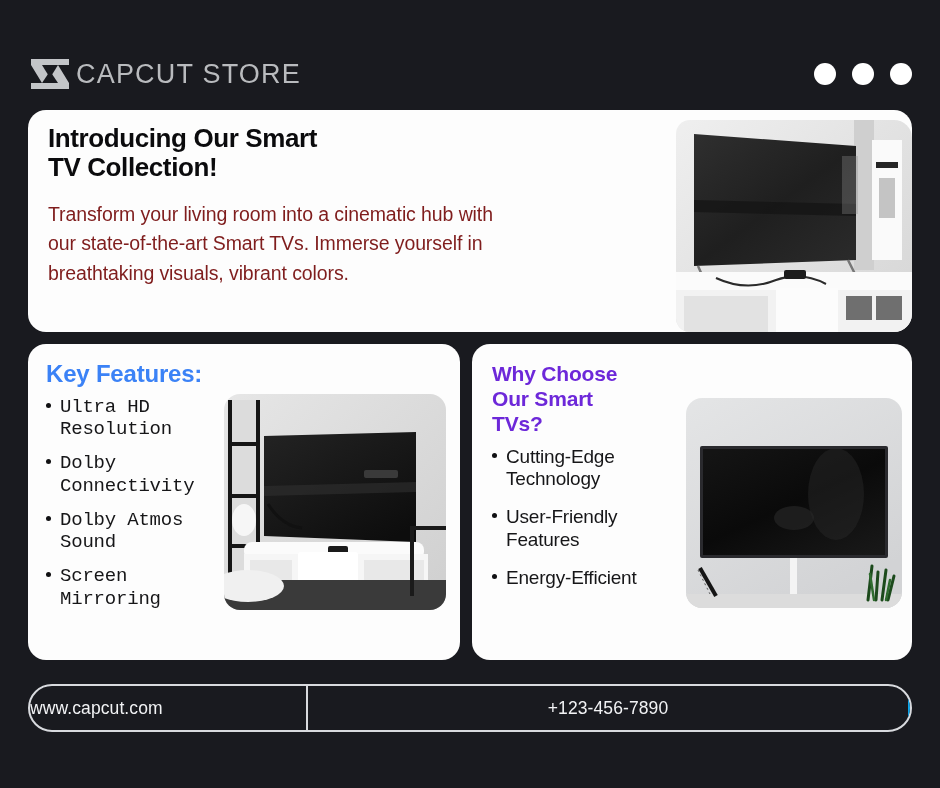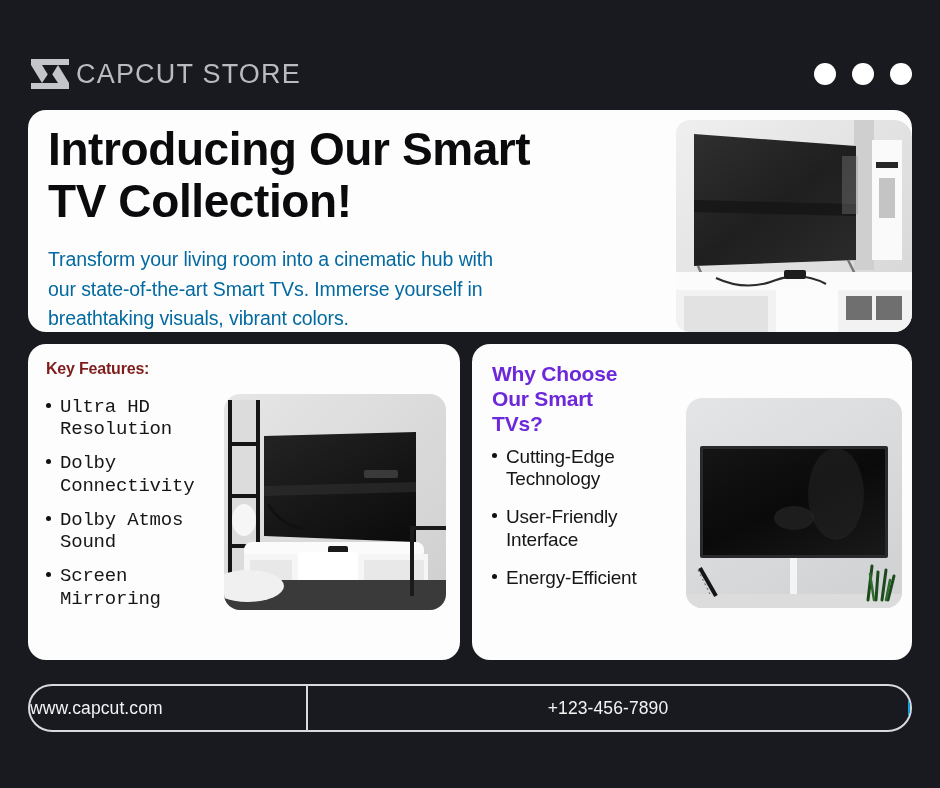--- a/index.html
+++ b/index.html
@@ -25,37 +25,37 @@
   .dots { margin-left:auto; display:flex; gap:16px; align-items:center; }
   .dot { width:22px; height:22px; border-radius:50%; background:#ffffff; }
 
   
   .card { position:absolute; background:#fdfdfd; border-radius:18px; overflow:hidden; }
 
   
   .hero { left:28px; top:110px; width:884px; height:222px; }
   .hero-text { position:absolute; left:20px; top:14px; width:620px; }
   .hero-title {
-    font-size:46px; font-weight:700; color:#0b0b0d;
+    font-size:26px; font-weight:700; color:#0b0b0d;
     line-height:1.13; letter-spacing:-0.4px; white-space:pre-line;
   }
   .hero-body {
-    margin-top:17px; font-size:19.5px; color:#0369a1;
+    margin-top:17px; font-size:19.5px; color:#7f1d1d;
     line-height:1.52; letter-spacing:-0.1px; white-space:pre-line;
   }
   .hero-photo {
     position:absolute; right:0px; top:10px; width:236px; height:212px;
     border-radius:14px 18px 18px 14px; overflow:hidden;
   }
 
   
   .features { left:28px; top:344px; width:432px; height:316px; }
   .feat-head {
     position:absolute; left:18px; top:16px;
-    font-size:16px; font-weight:700; color:#7f1d1d; letter-spacing:-0.2px;
+    font-size:24px; font-weight:700; color:#3b82f6; letter-spacing:-0.2px;
   }
   .feat-list { position:absolute; left:14px; top:52px; width:200px; }
   .feat-photo {
     position:absolute; right:14px; top:50px; width:222px; height:216px;
     border-radius:16px; overflow:hidden;
   }
 
   
   .why { left:472px; top:344px; width:440px; height:316px; }
   .why-head {
@@ -228,21 +228,21 @@
   </div>
 
   <div class="card why">
     <div class="why-head">Why Choose
 Our Smart
 TVs?</div>
     <ul class="bullets why-list">
       <li>Cutting-Edge
 Technology</li>
       <li>User-Friendly
-Interface</li>
+Features</li>
       <li>Energy-Efficient</li>
     </ul>
     <div class="why-photo">
       <div class="ph">
         <svg viewBox="0 0 216 210" preserveAspectRatio="xMidYMid slice" xmlns="http://www.w3.org/2000/svg">
           <defs>
             <linearGradient id="wallC" x1="0" y1="0" x2="0.6" y2="1">
               <stop offset="0" stop-color="#e4e5e6"></stop>
                 <stop offset="1" stop-color="#d2d3d5"></stop>
             </linearGradient>

